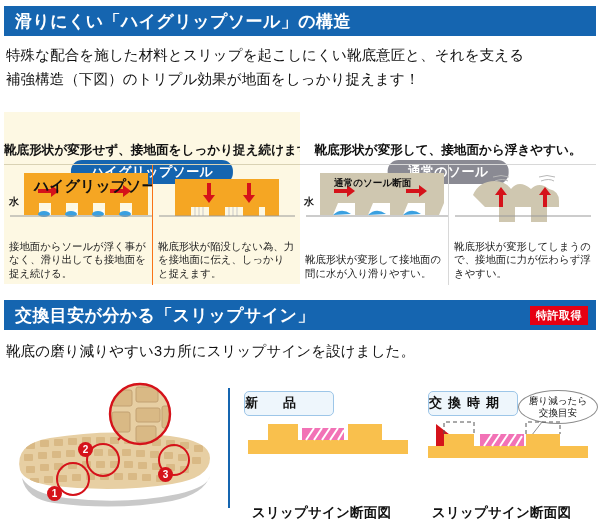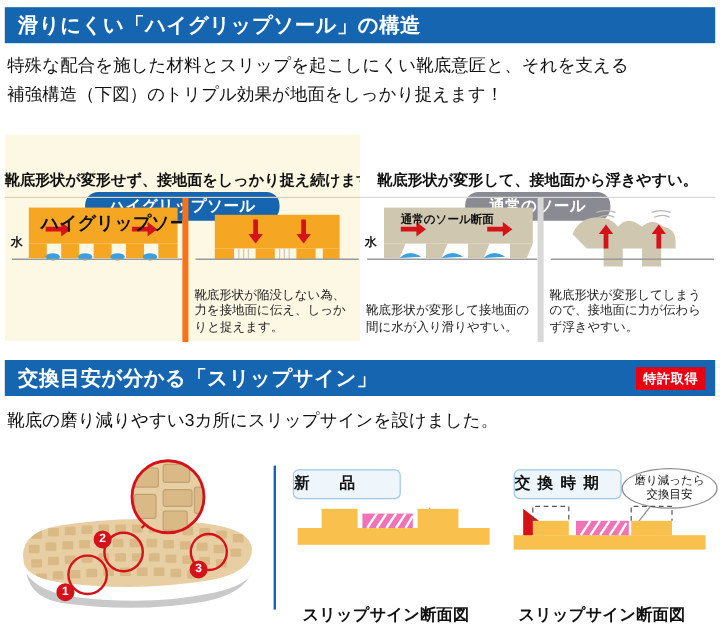--- a/index.html
+++ b/index.html
@@ -40,21 +40,21 @@
   }
   .pill.blue{background:#1565b0;}
   .pill.gray{background:#8a8a93;}
   .sub{
     position:absolute;top:30px;left:0;width:100%;text-align:center;
     font-size:12.6px;font-weight:bold;color:#111;white-space:nowrap;
   }
   .cells{position:absolute;top:52px;left:0;width:100%;height:120px;
     border-top:1px solid #d9d2b4;display:flex;}
   .cell{width:50%;box-sizing:border-box;position:relative;}
-  .cell.sep{border-left:5px solid #f97316;}
+  .cell.sep{border-left:1px solid #f97316;}
   .col.right .cells{border-top-color:#d8d8d8;}
   .col.right .cell.sep{border-left-color:#d8d8d8;}
   .fig{position:relative;height:62px;width:100%;overflow:hidden;}
   .cap{
     position:absolute;bottom:4px;left:0;width:100%;box-sizing:border-box;
     padding:0 5px;font-size:10.4px;line-height:1.33;color:#222;
   }
 
   
   .bot{position:absolute;top:382px;left:0;width:600px;height:149px;}
@@ -118,20 +118,21 @@
               <ellipse cx="121" cy="49" rx="6" ry="3" fill="#3aa0e0"></ellipse>
               <line x1="6" y1="51" x2="148" y2="51" stroke="#9a9a9a" stroke-width="1.2"></line>
               <g fill="#d5121a">
                 <path d="M34 24 h13 v-4 l8 6 -8 6 v-4 h-13 z"></path>
                 <path d="M106 24 h13 v-4 l8 6 -8 6 v-4 h-13 z"></path>
               </g>
             </svg>
             <div style="position:absolute;left:5px;top:30px;font-size:10px;font-weight:bold;color:#111;">水</div>
             <div style="position:absolute;left:30px;top:12px;font-size:15px;font-weight:bold;color:#111;white-space:nowrap;">ハイグリップソール断面</div>
           </div>
+          <div class="cap">接地面からソールが浮く事がなく、滑り出しても接地面を捉え続ける。</div>
         </div>
 
         <div class="cell sep">
           <div class="fig">
             <svg width="148" height="62" viewBox="0 0 148 62">
               <rect x="22" y="14" width="104" height="28" fill="#f5a623"></rect>
               <rect x="22" y="42" width="16" height="9" fill="#f5a623"></rect>
               <rect x="56" y="42" width="16" height="9" fill="#f5a623"></rect>
               <rect x="90" y="42" width="16" height="9" fill="#f5a623"></rect>
               <rect x="112" y="42" width="14" height="9" fill="#f5a623"></rect>

